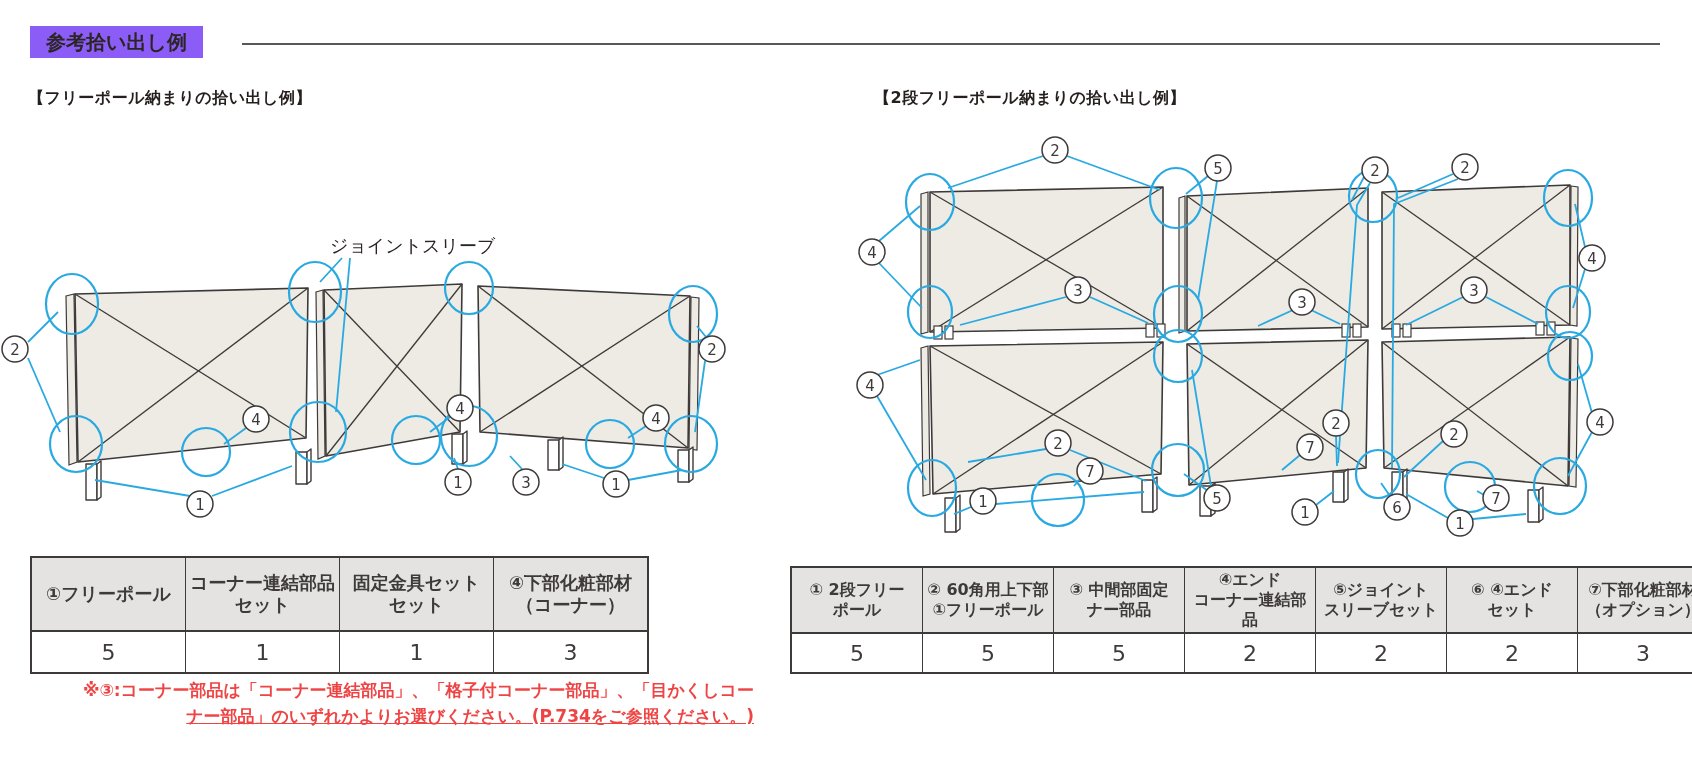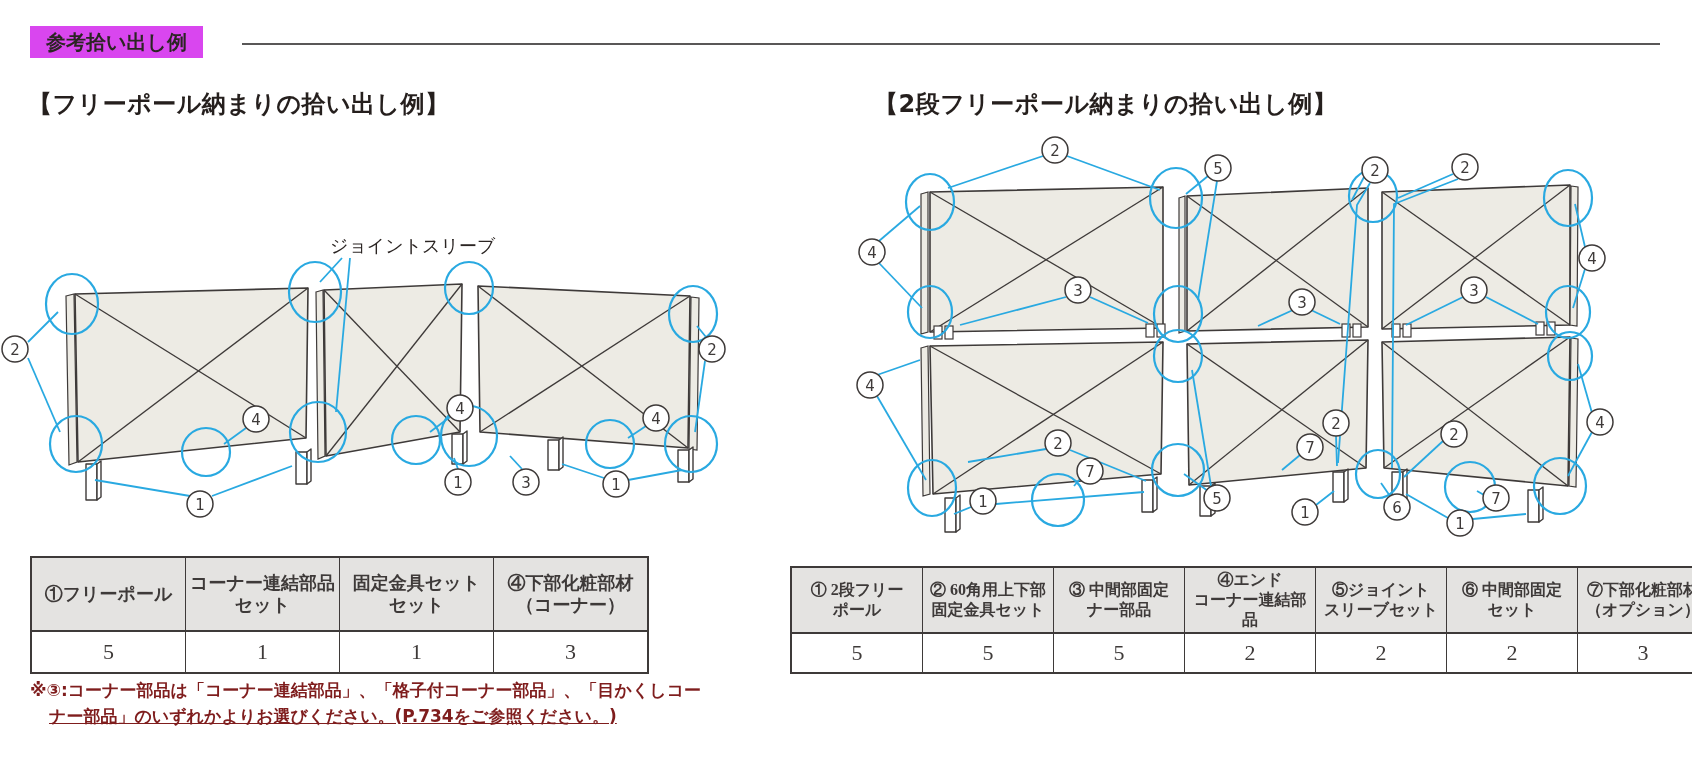--- a/index.html
+++ b/index.html
@@ -1,47 +1,47 @@
 <!DOCTYPE html>
 <html><head>
 <meta charset="utf-8">
 <style>
   html,body{margin:0;padding:0;background:#fff;}
   body{font-family:"DejaVu Sans","Liberation Sans",sans-serif;color:#3E3A39;}
   .page{position:relative;width:1692px;height:758px;background:#fff;overflow:hidden;}
-  .badge{position:absolute;left:30px;top:26px;background:#d946ef;color:#2b2523;
+  .badge{position:absolute;left:30px;top:26px;background:#8b5cf6;color:#2b2523;
          font-size:20px;font-weight:bold;padding:4px 16px;line-height:1.2;}
   .rule{position:absolute;left:242px;top:43px;width:1418px;border-top:2px solid #595757;}
-  .sec-title{position:absolute;margin:0;font-size:24px;font-weight:bold;color:#251f1d;letter-spacing:.5px;}
+  .sec-title{position:absolute;margin:0;font-size:16px;font-weight:bold;color:#251f1d;letter-spacing:.5px;}
   .sec-title.left{left:28px;top:88px;}
   .sec-title.right{left:874px;top:88px;}
   svg.diagram{position:absolute;}
   #left-svg{left:0;top:212px;}
   #right-svg{left:780px;top:130px;}
   .panel{fill:#EDEBE4;stroke:#3E3A39;stroke-width:1.6;stroke-linejoin:round;}
   .strip{fill:#EDEBE4;stroke:#3E3A39;stroke-width:1.2;}
   .xline{stroke:#3E3A39;stroke-width:1.3;}
   .bellipse{fill:none;stroke:#29A9E1;stroke-width:2.2;}
   .leg{fill:#fff;stroke:#3E3A39;stroke-width:1.4;stroke-linejoin:round;}
   .tick{fill:#fff;stroke:#3E3A39;stroke-width:1.2;}
   .dlabel{font-size:18px;fill:#2b2523;}
-  .parts-table{position:absolute;border-collapse:collapse;table-layout:fixed;font-family:Liberation Serif, serif;}
+  .parts-table{position:absolute;border-collapse:collapse;table-layout:fixed;}
   .parts-table td{border:1.6px solid #3E3A39;text-align:center;vertical-align:middle;}
   #left-table{left:30px;top:556px;width:604px;border:2.5px solid #3E3A39;}
   #left-table td{width:151px;}
   #right-table{left:790px;top:566px;width:898px;border:2.5px solid #3E3A39;}
   #right-table td{width:128px;}
   .parts-table tr.hd td{background:#E4E3E1;font-weight:bold;white-space:pre-line;line-height:1.25;}
   #left-table tr.hd td{height:70px;font-size:18px;}
   #right-table tr.hd td{height:62px;font-size:16px;}
   .parts-table tr.vl td{background:#fff;border-top:2.5px solid #3E3A39;}
   #left-table tr.vl td{height:38px;font-size:22px;}
   #right-table tr.vl td{height:36px;font-size:22px;}
   .note{position:absolute;left:30px;top:678px;width:724px;font-size:17px;font-weight:600;
-        line-height:1.5;color:#7f1d1d;}
+        line-height:1.5;color:#ef4444;text-align:right;}
   .note .l2{padding-left:19px;text-decoration:underline;}
 </style>
 </head>
 <body>
 
 <div class="page">
 
   <div class="badge">参考拾い出し例</div>
   <div class="rule"></div>
 
@@ -388,28 +388,28 @@
     </tr>
   </tbody>
     </table>
 
   <table id="right-table" class="parts-table">
     <tbody>
         <tr class="hd">
       <td>① 2段フリー
 ポール</td>
       <td>② 60角用上下部
-固定金具セット</td>
+①フリーポール</td>
       <td>③ 中間部固定
 ナー部品</td>
       <td>④エンド
 コーナー連結部品</td>
       <td>⑤ジョイント
 スリーブセット</td>
-      <td>⑥ 中間部固定
+      <td>⑥ ④エンド
 セット</td>
       <td>⑦下部化粧部材
 （オプション）</td>
     </tr>
     <tr class="vl">
       <td>5</td>
       <td>5</td>
       <td>5</td>
       <td>2</td>
       <td>2</td>

